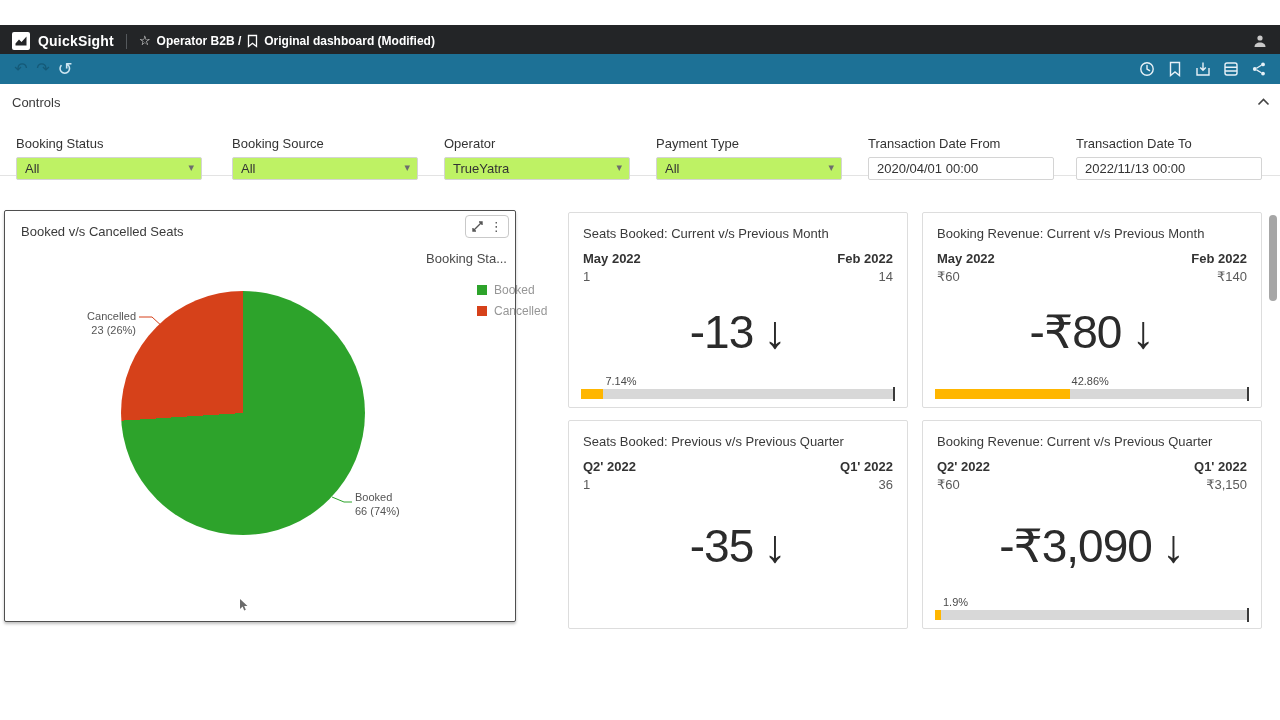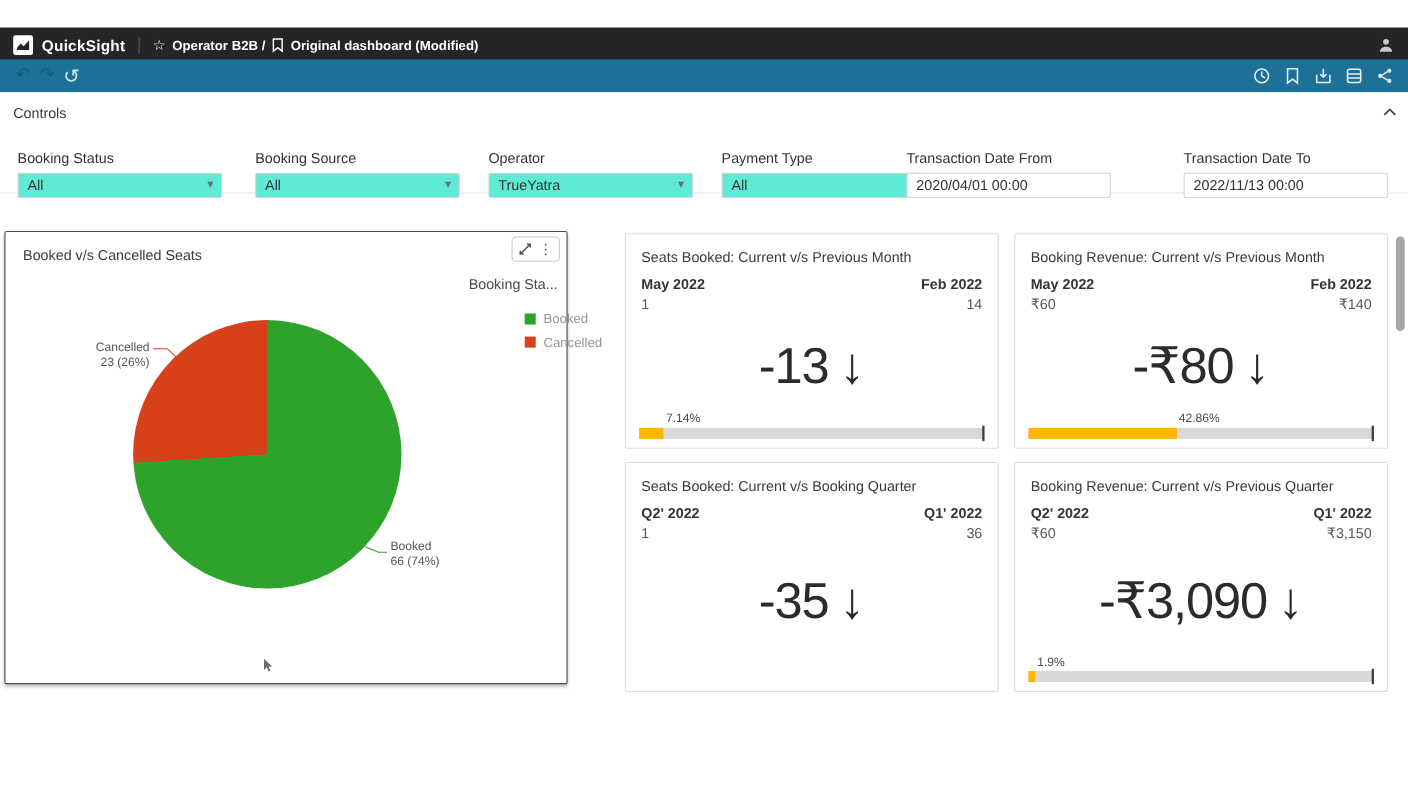--- a/index.html
+++ b/index.html
@@ -24,21 +24,21 @@
   .disabled-ic { color:#155a78; }
   .reset-ic { color:#cfe6f2; }
   .bluebar-right { margin-left:auto; display:flex; align-items:center; gap:6px; }
 
   
   .controls { position:absolute; left:0; top:84px; width:1280px; height:92px; background:#fff; border-bottom:1px solid #e3e3e3; }
   .controls-title { position:absolute; left:12px; top:11px; font-size:13px; color:#3a3a3a; }
   .controls-collapse { position:absolute; right:8px; top:9px; width:18px; height:18px; display:flex; align-items:center; justify-content:center; cursor:pointer; }
   .ctl-field { position:absolute; top:52px; width:186px; }
   .ctl-label { font-size:13px; color:#333; margin-bottom:6px; }
-  .ctl-box { height:23px; border:1px solid #d4d4d4; border-radius:2px; background:#5eead4; font-size:13px; color:#333;
+  .ctl-box { height:23px; border:1px solid #d4d4d4; border-radius:2px; background:#bef264; font-size:13px; color:#333;
              display:flex; align-items:center; padding:0 8px; position:relative; cursor:pointer; }
   .ctl-box .chev { position:absolute; right:7px; top:3px; color:#6d6d6d; font-size:11px; }
   .ctl-input { width:186px; height:23px; border:1px solid #d4d4d4; border-radius:2px; font-size:13px; color:#333; padding:0 8px;
                font-family:"Liberation Sans","DejaVu Sans",sans-serif; }
 
   
   .panel { position:absolute; background:#fff; border:1px solid #ddd; border-radius:2px; }
   .donut-panel { left:4px; top:210px; width:512px; height:412px; border:1px solid #4f4f4f;
                  box-shadow:0 2px 3px rgba(0,0,0,.25); }
   .panel-title { position:absolute; left:16px; top:13px; font-size:13px; color:#3a3a3a; }
@@ -178,21 +178,21 @@
         <span class="chev">▾</span>
     </div>
   </div>
   <div class="ctl-field" style="left:656px">
     <div class="ctl-label">Payment Type</div>
     <div class="ctl-box">
       <span>All</span>
         <span class="chev">▾</span>
     </div>
   </div>
-  <div class="ctl-field" style="left:824px">
+  <div class="ctl-field" style="left:868px">
     <div class="ctl-label">Transaction Date From</div>
     <input class="ctl-input" value="2020/04/01 00:00" style="">
   </div>
   <div class="ctl-field" style="left:1076px">
     <div class="ctl-label">Transaction Date To</div>
     <input class="ctl-input" value="2022/11/13 00:00" style="">
   </div>
 </div>
 
 <div class="panel donut-panel">
@@ -279,21 +279,21 @@
   <div class="kpi-progress" style="bottom:8px; height:32px">
     <span class="kpi-pct" style="left: calc(42.86% + 2px);">42.86%</span>
     <div class="kpi-bar">
       <div class="kpi-fill" style="width: 42.86%;"></div>
       <div class="kpi-tick"></div>
     </div>
   </div>
 </div>
 
 <div class="panel" style="left:568px; top:420px; width:340px; height:209px">
-  <div class="kpi-title">Seats Booked: Current v/s Booking Quarter</div>
+  <div class="kpi-title">Seats Booked: Previous v/s Previous Quarter</div>
   <div class="kpi-comp">
     <div>
         <div class="kpi-lbl">Q2' 2022</div>
          <div class="kpi-val">1</div>
       </div>
     <div class="kpi-col-r">
         <div class="kpi-lbl">Q1' 2022</div>
          <div class="kpi-val">36</div>
       </div>
   </div>

